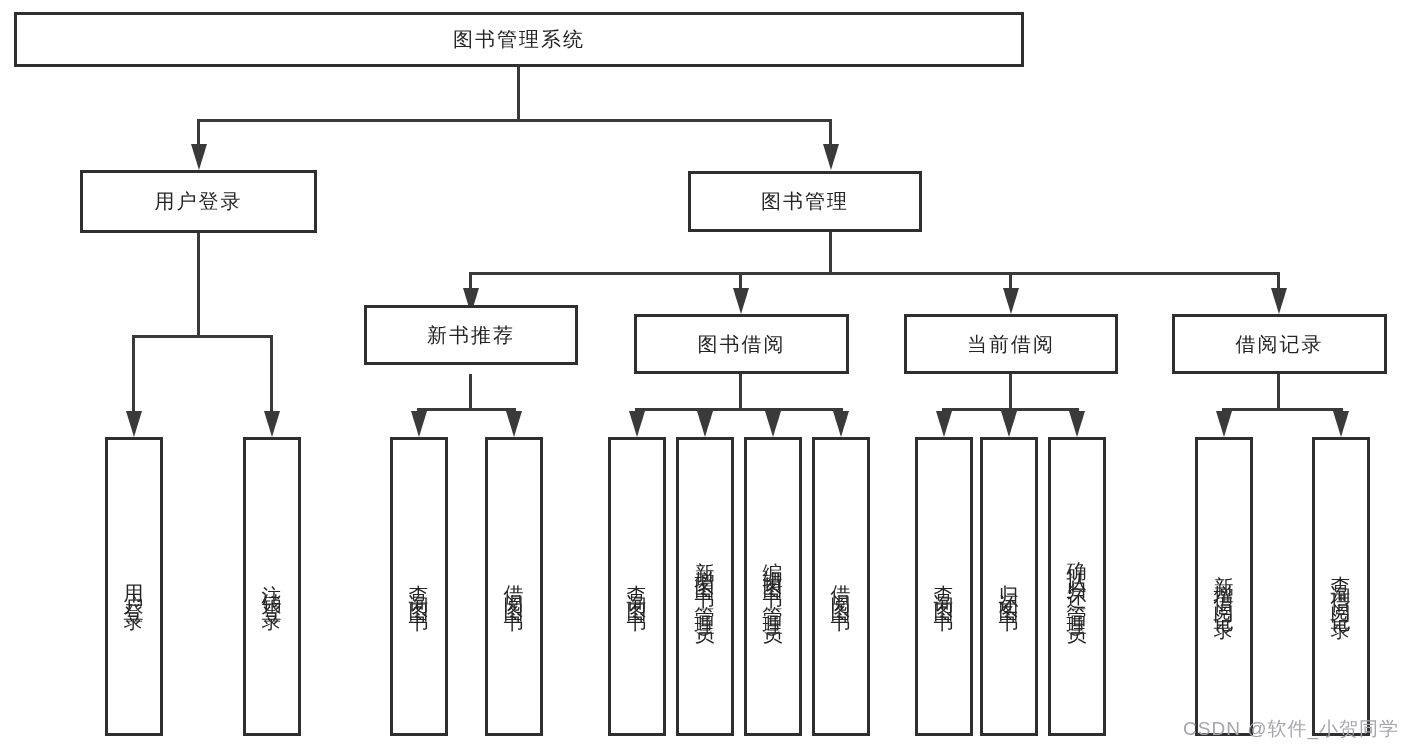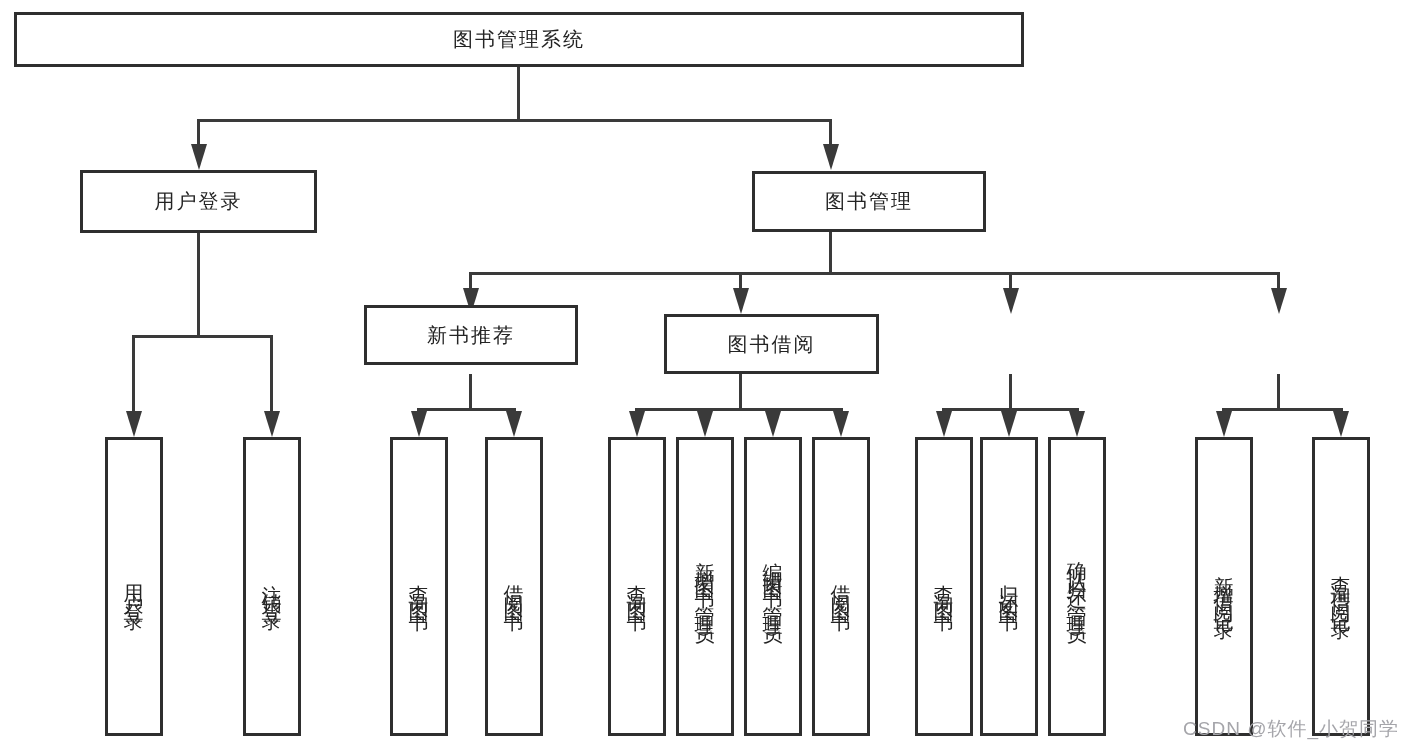--- a/index.html
+++ b/index.html
@@ -63,21 +63,21 @@
   <div class="vl" style="left:517px;top:66px;height:55px"></div>
   <div class="hl" style="left:197px;top:119px;width:635px"></div>
   <div class="vl" style="left:197px;top:119px;height:27px"></div>
   <div class="vl" style="left:829px;top:119px;height:27px"></div>
   <div class="arr" style="left:191px;top:144px"></div>
   <div class="arr" style="left:823px;top:144px"></div>
 
   <div class="box h" style="left:80px;top:170px;width:237px;height:63px">
     <span>用户登录</span>
   </div>
-  <div class="box h" style="left:752px;top:171px;width:234px;height:61px">
+  <div class="box h" style="left:688px;top:171px;width:234px;height:61px">
     <span>图书管理</span>
   </div>
 
   <div class="vl" style="left:197px;top:233px;height:104px"></div>
   <div class="hl" style="left:132px;top:335px;width:141px"></div>
   <div class="vl" style="left:132px;top:335px;height:78px"></div>
   <div class="vl" style="left:270px;top:335px;height:78px"></div>
   <div class="arr" style="left:126px;top:411px"></div>
   <div class="arr" style="left:264px;top:411px"></div>
 
@@ -88,22 +88,28 @@
   <div class="vl" style="left:1009px;top:272px;height:18px"></div>
   <div class="vl" style="left:1277px;top:272px;height:18px"></div>
   <div class="arr" style="left:463px;top:288px"></div>
   <div class="arr" style="left:733px;top:288px"></div>
   <div class="arr" style="left:1003px;top:288px"></div>
   <div class="arr" style="left:1271px;top:288px"></div>
 
   <div class="box h" style="left:364px;top:305px;width:214px;height:60px">
     <span>新书推荐</span>
   </div>
-  <div class="box h" style="left:664px;top:314px;width:215px;height:60px">
+  <div class="box h" style="left:634px;top:314px;width:215px;height:60px">
     <span>图书借阅</span>
+  </div>
+  <div class="box h" style="left:904px;top:314px;width:214px;height:60px">
+    <span>当前借阅</span>
+  </div>
+  <div class="box h" style="left:1172px;top:314px;width:215px;height:60px">
+    <span>借阅记录</span>
   </div>
 
   <div class="vl" style="left:469px;top:374px;height:37px"></div>
   <div class="hl" style="left:417px;top:408px;width:99px"></div>
   <div class="arr" style="left:411px;top:411px"></div>
   <div class="arr" style="left:506px;top:411px"></div>
 
   <div class="vl" style="left:739px;top:374px;height:37px"></div>
   <div class="hl" style="left:635px;top:408px;width:208px"></div>
   <div class="arr" style="left:629px;top:411px"></div>

